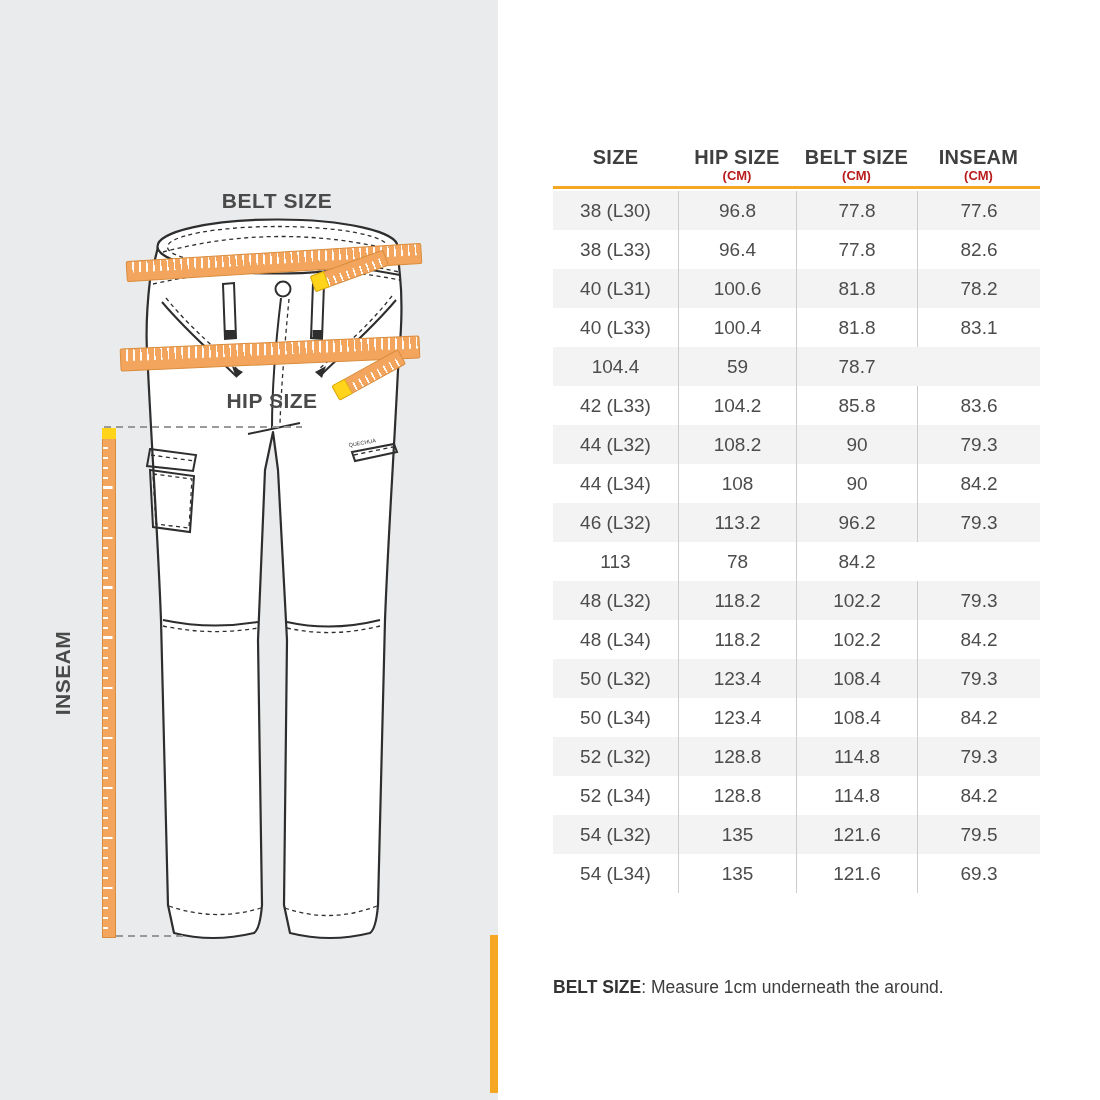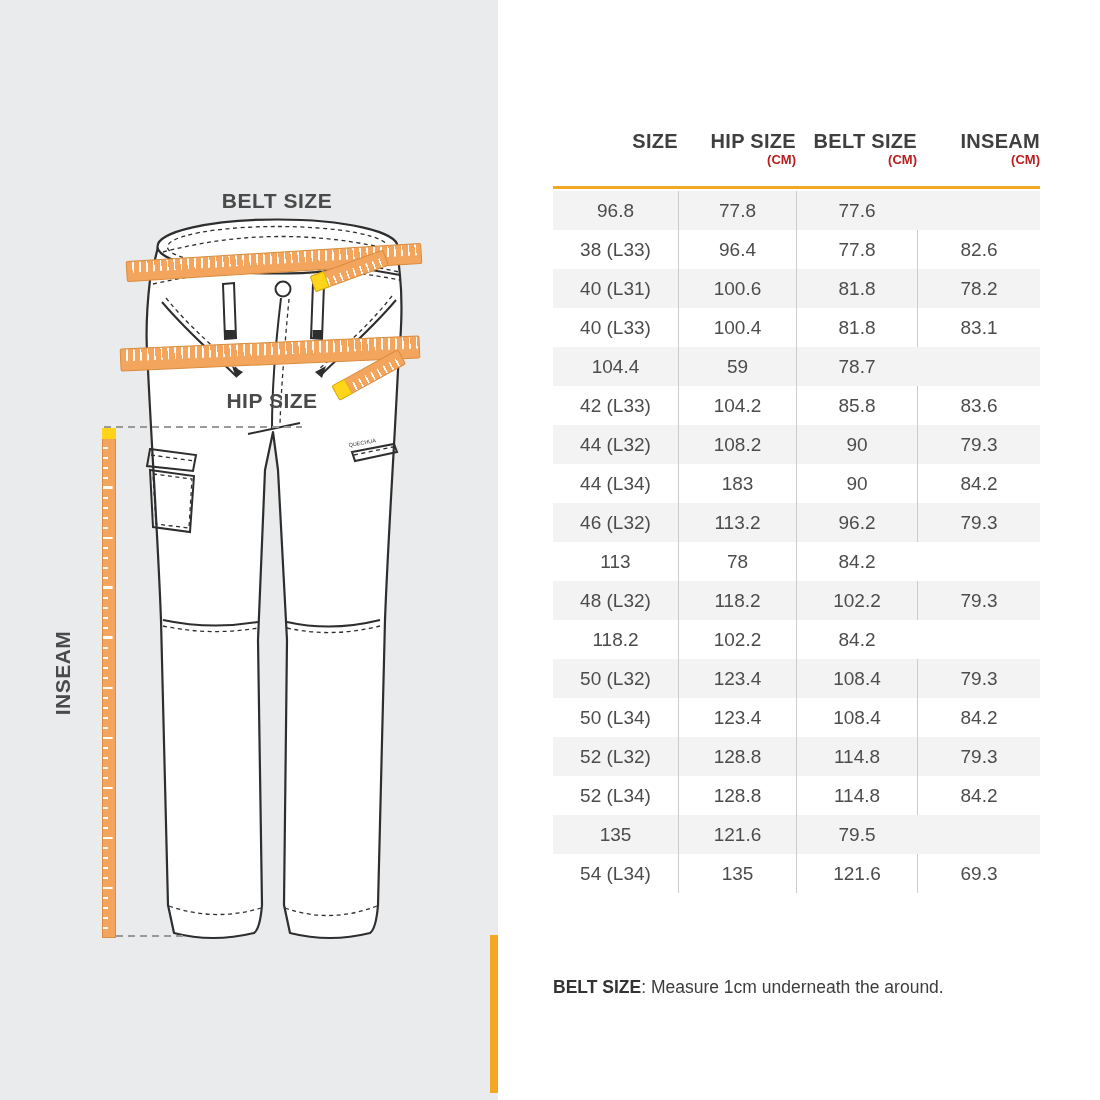--- a/index.html
+++ b/index.html
@@ -55,21 +55,21 @@
   }
   .dash-top{left:104px;top:426px;width:198px;}
   .dash-bottom{left:104px;top:935px;width:84px;}
 
   
   .size-table{position:absolute;left:553px;top:128px;width:487px;height:766px;}
   .thead{
     position:absolute;left:0;top:0;width:487px;height:58px;
     display:grid;grid-template-columns:125px 118px 121px 123px;
   }
-  .th{display:flex;flex-direction:column;align-items:flex-end;justify-content:flex-end;padding-bottom:19px;}
+  .th{display:flex;flex-direction:column;align-items:center;justify-content:flex-end;padding-bottom:3px;}
   .th-label{font-weight:bold;font-size:20px;color:#3f3f3f;letter-spacing:.3px;line-height:21px;}
   .th-unit{font-weight:600;font-size:13px;color:#b91c1c;line-height:15px;min-height:15px;}
   .header-rule{position:absolute;left:0;top:58px;width:487px;height:3px;background:#f5a623;}
   .tbody{position:absolute;left:0;top:63px;width:487px;}
   .tr{display:grid;grid-template-columns:125px 118px 121px 123px;height:39px;}
   .tr.stripe{background:#f3f3f4;}
   .td{
     text-align:center;line-height:39px;font-size:19px;color:#4c4c4c;
     overflow:hidden;white-space:nowrap;box-sizing:border-box;
   }
@@ -186,20 +186,21 @@
       <span class="th-unit">(CM)</span>
     </div>
     <div class="th">
       <span class="th-label">INSEAM</span>
       <span class="th-unit">(CM)</span>
     </div>
   </div>
   <div class="header-rule"></div>
   <div class="tbody">
       <div class="tr stripe">
+        <div class="td">38 (L30)</div>
         <div class="td">96.8</div>
         <div class="td">77.8</div>
         <div class="td">77.6</div>
       </div>
       <div class="tr">
         <div class="td">38 (L33)</div>
         <div class="td">96.4</div>
         <div class="td">77.8</div>
         <div class="td">82.6</div>
       </div>
@@ -227,21 +228,21 @@
         <div class="td">83.6</div>
       </div>
       <div class="tr stripe">
         <div class="td">44 (L32)</div>
         <div class="td">108.2</div>
         <div class="td">90</div>
         <div class="td">79.3</div>
       </div>
       <div class="tr">
         <div class="td">44 (L34)</div>
-        <div class="td">183</div>
+        <div class="td">108</div>
         <div class="td">90</div>
         <div class="td">84.2</div>
       </div>
       <div class="tr stripe">
         <div class="td">46 (L32)</div>
         <div class="td">113.2</div>
         <div class="td">96.2</div>
         <div class="td">79.3</div>
       </div>
       <div class="tr">
@@ -249,20 +250,21 @@
         <div class="td">78</div>
         <div class="td">84.2</div>
       </div>
       <div class="tr stripe">
         <div class="td">48 (L32)</div>
         <div class="td">118.2</div>
         <div class="td">102.2</div>
         <div class="td">79.3</div>
       </div>
       <div class="tr">
+        <div class="td">48 (L34)</div>
         <div class="td">118.2</div>
         <div class="td">102.2</div>
         <div class="td">84.2</div>
       </div>
       <div class="tr stripe">
         <div class="td">50 (L32)</div>
         <div class="td">123.4</div>
         <div class="td">108.4</div>
         <div class="td">79.3</div>
       </div>
@@ -278,20 +280,21 @@
         <div class="td">114.8</div>
         <div class="td">79.3</div>
       </div>
       <div class="tr">
         <div class="td">52 (L34)</div>
         <div class="td">128.8</div>
         <div class="td">114.8</div>
         <div class="td">84.2</div>
       </div>
       <div class="tr stripe">
+        <div class="td">54 (L32)</div>
         <div class="td">135</div>
         <div class="td">121.6</div>
         <div class="td">79.5</div>
       </div>
       <div class="tr">
         <div class="td">54 (L34)</div>
         <div class="td">135</div>
         <div class="td">121.6</div>
         <div class="td">69.3</div>
       </div>

